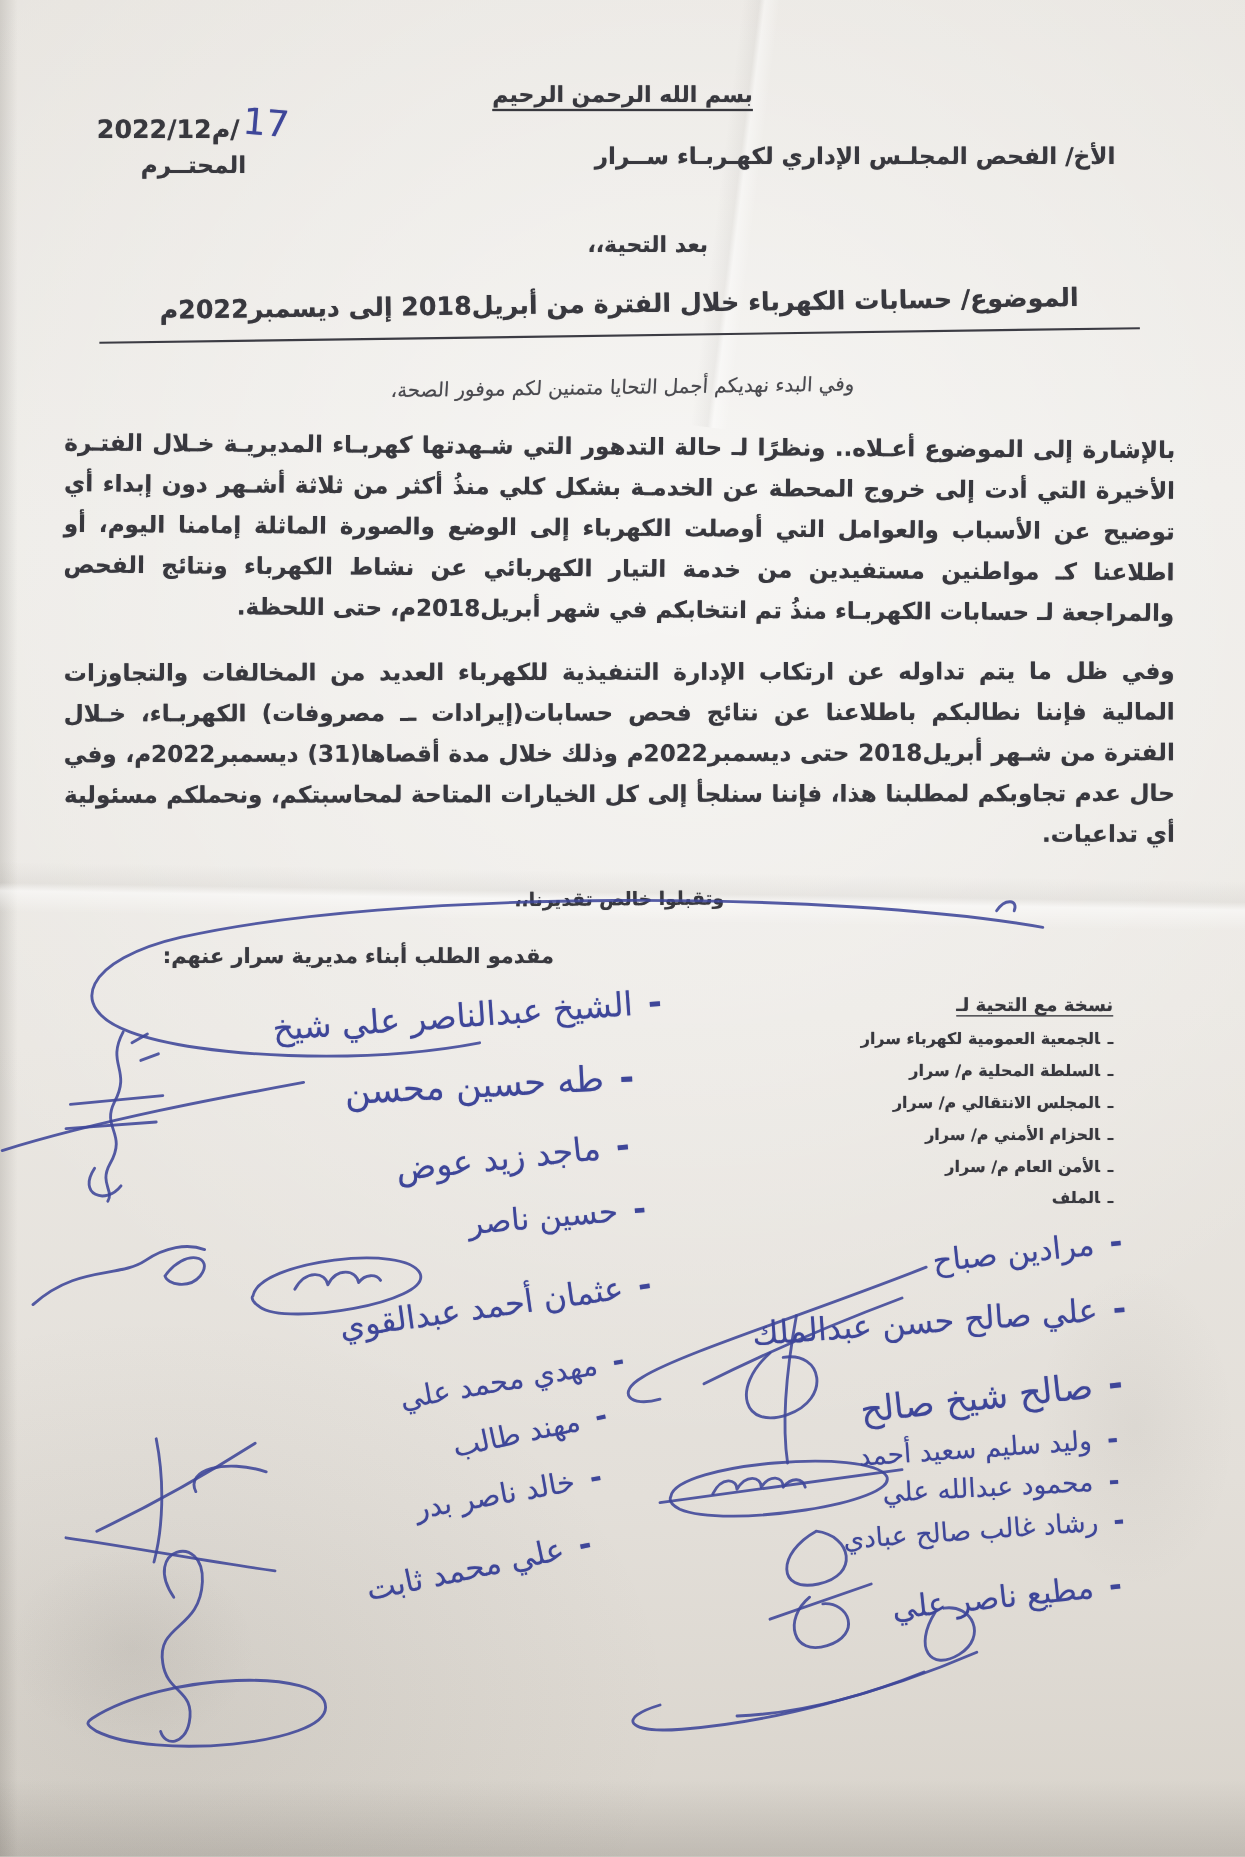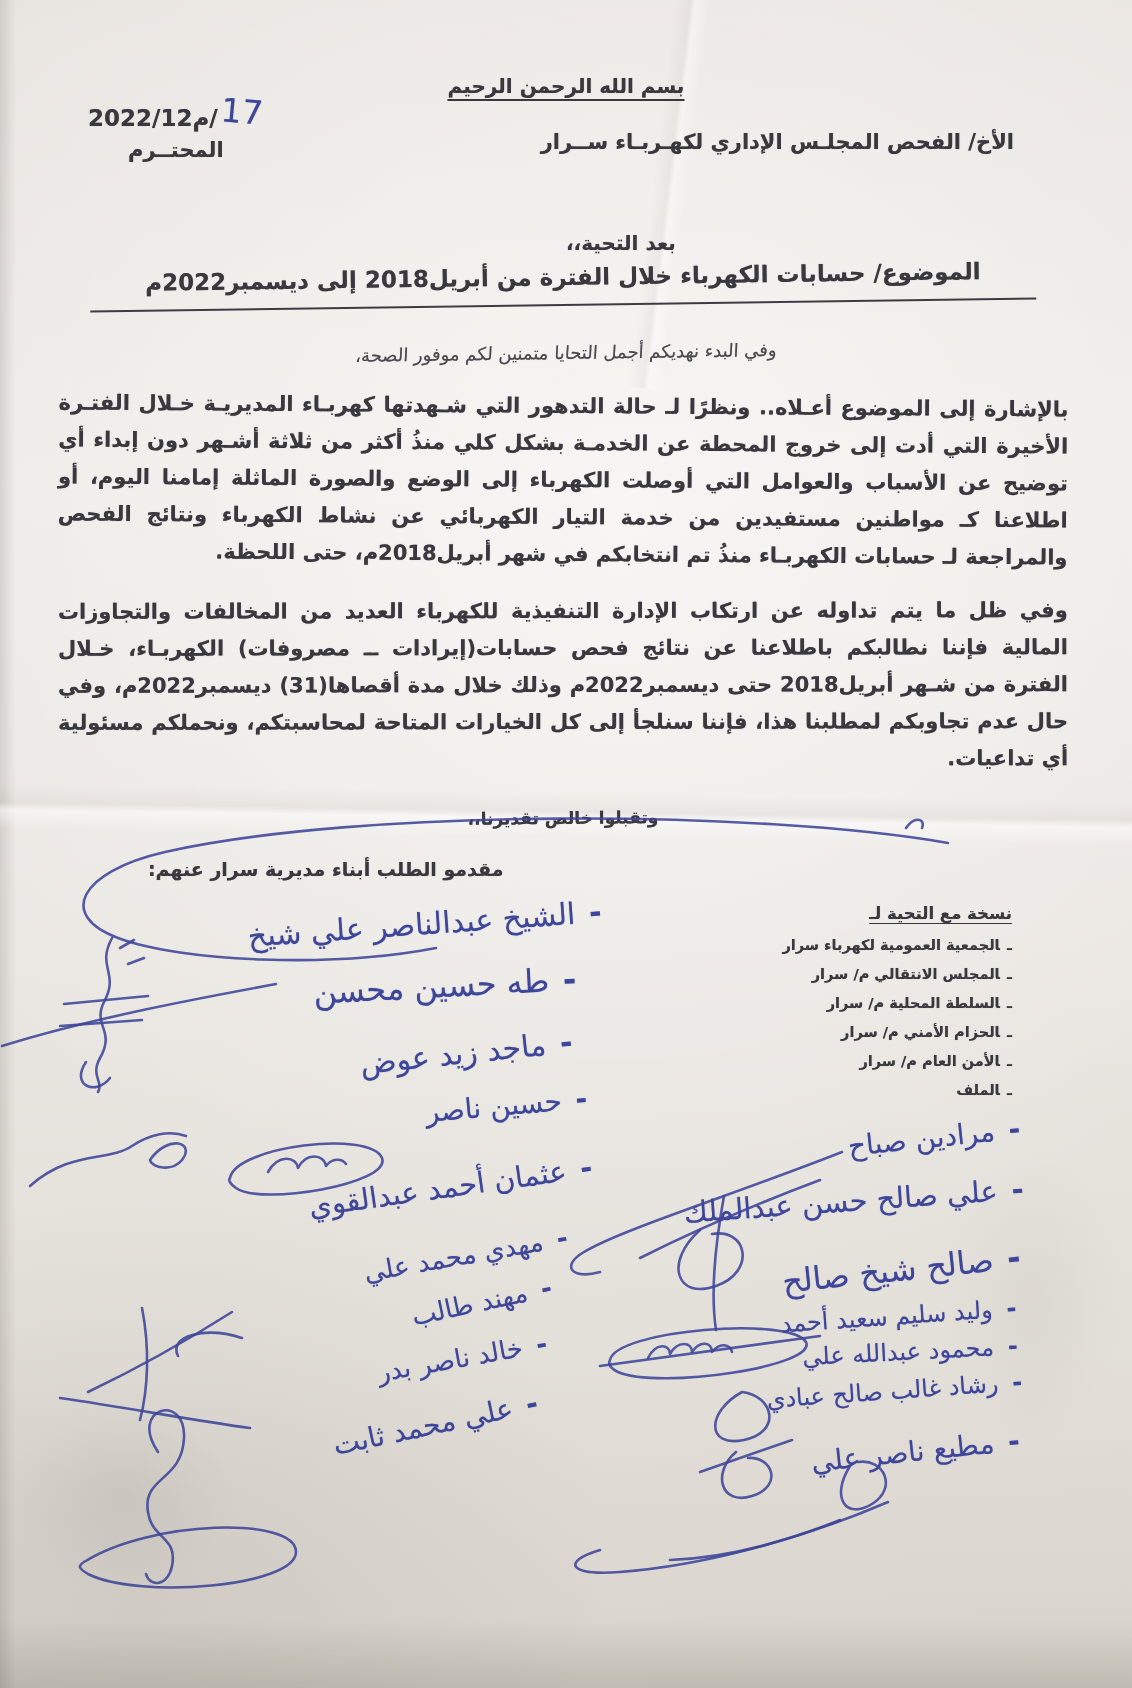--- a/index.html
+++ b/index.html
@@ -71,21 +71,21 @@
 
   <div class="abs" dir="ltr" style="left:88px;top:92px;display:flex;align-items:flex-end;gap:3px;">
     <span class="printed b" style="font-size:23px;">م2022/12/</span>
     <span class="hand" style="font-size:33px;transform:rotate(5deg);display:inline-block;">17</span>
   </div>
 
   <div class="abs printed b" style="right:118px;top:130px;font-size:21px;">الأخ/ الفحص المجلـس الإداري لكهـربـاء ســرار</div>
 
   <div class="abs printed b" style="left:128px;top:138px;font-size:21px;">المحتــرم</div>
 
-  <div class="abs printed b" style="left:566px;top:210px;font-size:20px;margin-top:21px;">بعد التحية،،</div>
+  <div class="abs printed b" style="left:534px;top:210px;font-size:20px;">بعد التحية،،</div>
 
   <div class="abs printed b center" style="left:90px;right:96px;top:264px;font-size:23px;transform:rotate(-.8deg);border-bottom:2.5px solid #3c3c44;padding-bottom:14px;">الموضوع/ حسابات الكهرباء خلال الفترة من أبريل2018 إلى ديسمبر2022م</div>
 
   <div class="abs printed center greeting" style="left:0;right:0;top:342px;">وفي البدء نهديكم أجمل التحايا متمنين لكم موفور الصحة،</div>
 
   <div class="flow">
     <p class="para printed p1">بالإشارة إلى الموضوع أعـلاه.. ونظرًا لـ حالة التدهور التي شـهدتها كهربـاء المديريـة خـلال الفتـرة الأخيرة التي أدت إلى خروج المحطة عن الخدمـة بشكل كلي منذُ أكثر من ثلاثة أشـهر دون إبداء أي توضيح عن الأسباب والعوامل التي أوصلت الكهرباء إلى الوضع والصورة الماثلة إمامنا اليوم، أو اطلاعنا كـ مواطنين مستفيدين من خدمة التيار الكهربائي عن نشاط الكهرباء ونتائج الفحص والمراجعة لـ حسابات الكهربـاء منذُ تم انتخابكم في شهر أبريل2018م، حتى اللحظة.</p>
     <p class="para printed p2">وفي ظل ما يتم تداوله عن ارتكاب الإدارة التنفيذية للكهرباء العديد من المخالفات والتجاوزات المالية فإننا نطالبكم باطلاعنا عن نتائج فحص حسابات(إيرادات ــ مصروفات) الكهربـاء، خـلال الفترة من شـهر أبريل2018 حتى ديسمبر2022م وذلك خلال مدة أقصاها(31) ديسمبر2022م، وفي حال عدم تجاوبكم لمطلبنا هذا، فإننا سنلجأ إلى كل الخيارات المتاحة لمحاسبتكم، ونحملكم مسئولية أي تداعيات.</p>
     <div class="closing printed">وتقبلوا خالص تقديرنا،،</div>
   </div>
@@ -125,22 +125,22 @@
     <span>خالد ناصر بدر</span>
   </div>
   <div class="abs sig hand" style="right:595px;top:1386px;font-size:28px;transform:rotate(-12deg);">
     <span class="dash">-</span>
     <span>علي محمد ثابت</span>
   </div>
 
   <div class="abs cc printed" style="right:120px;top:904px;">
     <div class="cc-header">نسخة مع التحية لـ</div>
     <div class="cc-item"><span class="bullet">ـ</span><span>الجمعية العمومية لكهرباء سرار</span></div>
+    <div class="cc-item"><span class="bullet">ـ</span><span>السلطة المحلية م/ سرار</span></div>
     <div class="cc-item"><span class="bullet">ـ</span><span>المجلس الانتقالي م/ سرار</span></div>
-    <div class="cc-item"><span class="bullet">ـ</span><span>السلطة المحلية م/ سرار</span></div>
     <div class="cc-item"><span class="bullet">ـ</span><span>الحزام الأمني م/ سرار</span></div>
     <div class="cc-item"><span class="bullet">ـ</span><span>الأمن العام م/ سرار</span></div>
     <div class="cc-item"><span class="bullet">ـ</span><span>الملف</span></div>
   </div>
 
   <div class="abs sig hand" style="right:112px;top:1112px;font-size:28px;transform:rotate(-6deg);">
     <span class="dash">-</span>
     <span>مرادين صباح</span>
   </div>
   <div class="abs sig hand" style="right:108px;top:1172px;font-size:29px;transform:rotate(-4deg);">

